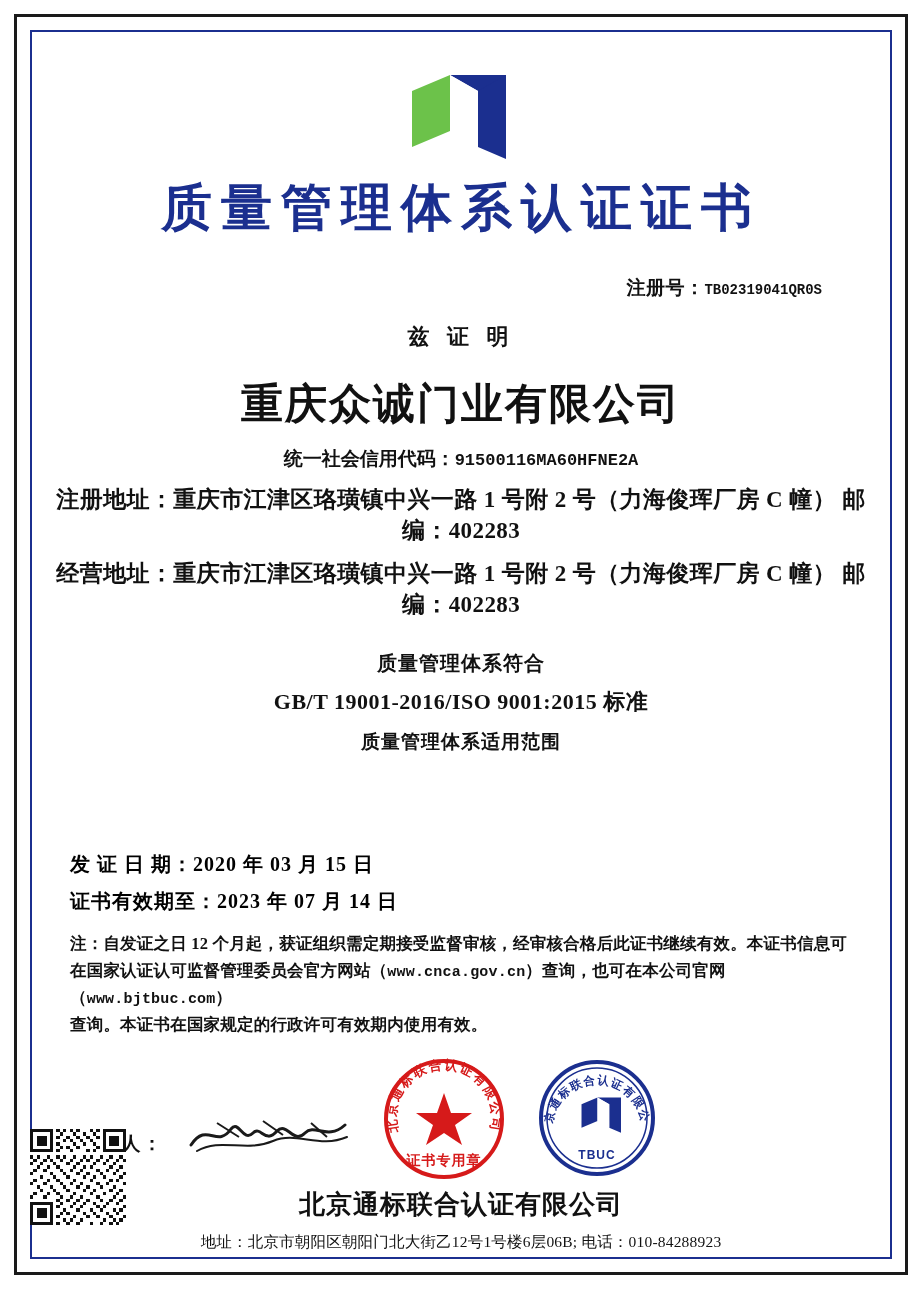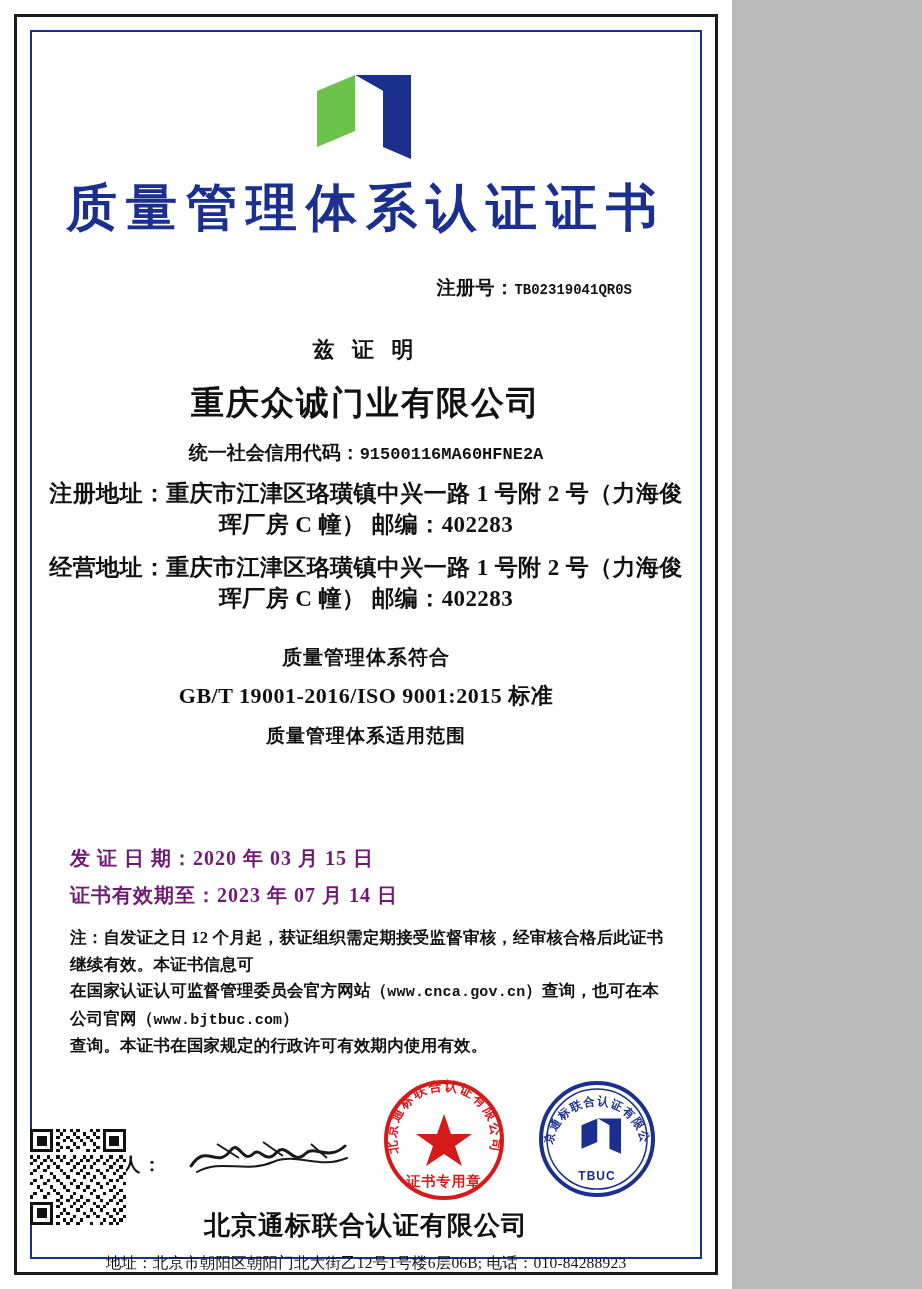--- a/index.html
+++ b/index.html
@@ -5,21 +5,21 @@
   html, body {
     margin: 0;
     padding: 0;
     background: #b9b9b9;
   }
   body {
     font-family: "Liberation Serif", "DejaVu Serif", serif;
   }
   .page {
     position: relative;
-    width: 732px;
+    width: 922px;
     height: 1289px;
     background: #ffffff;
     overflow: hidden;
     box-sizing: border-box;
   }
   .border-outer {
     position: absolute;
     left: 14px;
     top: 14px;
     right: 14px;
@@ -75,29 +75,29 @@
     letter-spacing: 0.5px;
   }
   .reg-no .mono {
     font-family: "Liberation Mono", "DejaVu Sans Mono", monospace;
     font-size: 14px;
     letter-spacing: 0px;
     margin-top: 40px;
   }
 
   .hereby {
-    margin-top: 34px;
+    margin-top: 21px;
     font-size: 22px;
     font-weight: bold;
     letter-spacing: 6px;
     color: #111;
   }
   .company {
-    margin-top: 16px;
-    font-size: 33px;
+    margin-top: 24px;
+    font-size: 42px;
     font-weight: bold;
     letter-spacing: 2px;
     color: #111;
   }
   .credit-code {
     margin-top: 14px;
     font-size: 19px;
     font-weight: bold;
     color: #111;
   }
@@ -146,21 +146,21 @@
   }
 
   .dates {
     margin-top: 96px;
     text-align: left;
     padding-left: 22px;
   }
   .date-line {
     font-size: 20px;
     font-weight: bold;
-    color: #701a75;
+    color: #000000;
     letter-spacing: 1px;
     margin-bottom: 10px;
   }
 
   .note {
     margin-top: 16px;
     text-align: left;
     padding-left: 22px;
     padding-right: 10px;
     font-size: 16.5px;

